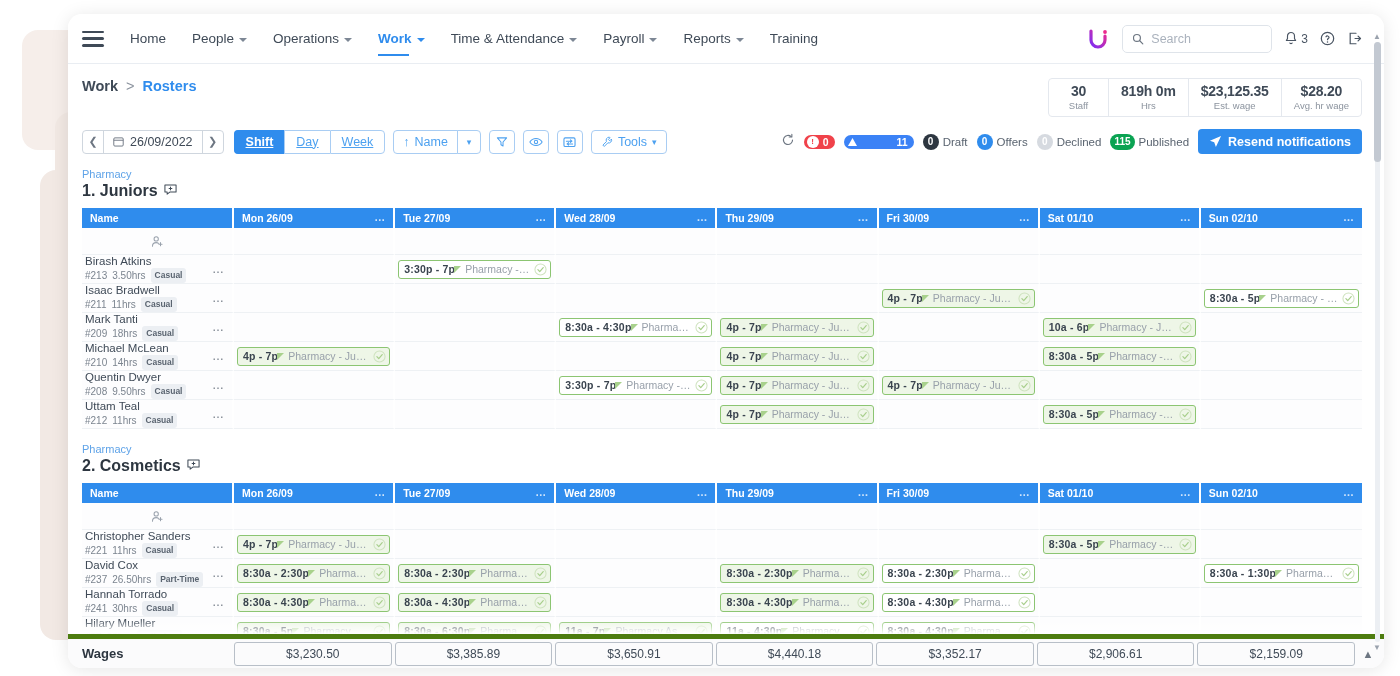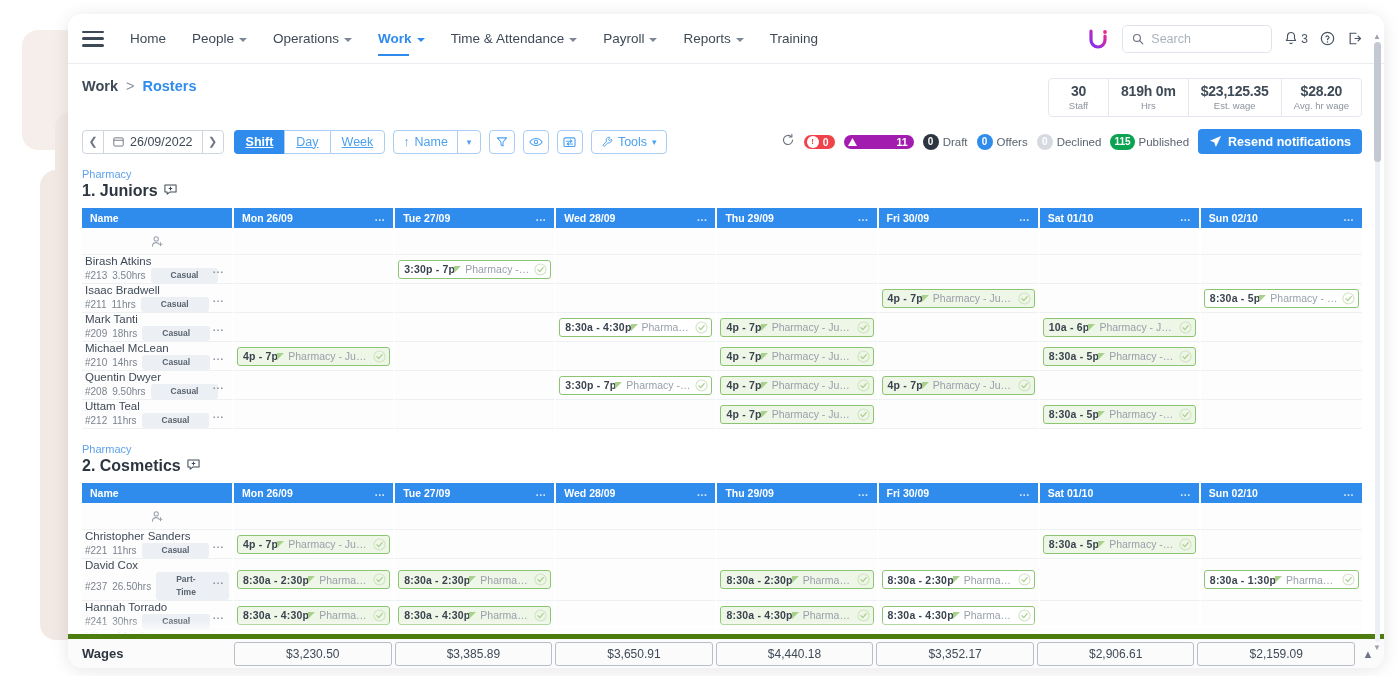--- a/index.html
+++ b/index.html
@@ -97,21 +97,21 @@
   }
   .tbtn.sq { width:26px; padding:0; }
   .tbtn.joined-l { border-radius:4px 0 0 4px; margin-left:8px; }
   .tbtn.joined-r { border-radius:0 4px 4px 0; margin-left:-1px; width:24px; padding:0;}
 
   .status-wrap { margin-left:auto; display:flex; align-items:center; gap:9px; }
   .refresh { color:#6d7682; font-size:13px; cursor:pointer; }
   .pill { display:flex; align-items:center; gap:4px; border-radius:11px; padding:1px 6px 1px 3px; color:#fff; font-size:10.5px; font-weight:700;}
   .pill .dot { width:12px;height:12px;border-radius:50%;display:flex;align-items:center;justify-content:center;font-size:8px;}
   .pill.red { background:#f0424a; }
-  .pill.amber { background:#a21caf;gap:38px; }
+  .pill.amber { background:#3b82f6;gap:38px; }
   .cnt { display:flex; align-items:center; gap:4px; font-size:11.5px; color:#5a6470;}
   .cnt .badge { min-width:16px;height:16px;border-radius:9px;color:#fff;font-size:10px;font-weight:700;display:flex;align-items:center;justify-content:center;padding:0 4px;}
   .b-dark{background:#2d3640;} .b-blue{background:#2f8ced;} .b-gray{background:#d6dae0;color:#fff;} .b-green{background:#0aa352;}
   .resend {
     background:#2f8ced; color:#fff; font-size:12.5px; font-weight:700;
     border-radius:4px; height:25px; display:flex;align-items:center;gap:6px; padding:0 11px; cursor:pointer;justify-content:center;
   }
 
   
   .section { padding: 0 22px 0 14px; }
@@ -127,21 +127,21 @@
   table.grid th:last-child{border-right:none;}
   table.grid th .dots { position:absolute; right:7px; top:3px; color:#cfe4fb; font-size:11px; letter-spacing:1px;}
   table.grid td {
     border-bottom:1px solid #eef1f4; height:27px; padding:0 3px; background:#fdfdfe;
     border-right:2px solid #fff; vertical-align:middle;
   }
   table.grid td:last-child{border-right:none;}
   td.namecell { background:#fff; padding:2px 8px; position:relative; }
   .nm { font-size:11.5px; color:#3f4a57; line-height:13px;}
   .meta { font-size:10px; color:#7b848f; line-height:13px; display:flex; align-items:center; gap:5px;}
-  .tag { background:#eceff3; color:#5a6470; font-size:8.5px; font-weight:700; border-radius:3px; padding:1px 20px;}
+  .tag { background:#eceff3; color:#5a6470; font-size:8.5px; font-weight:700; border-radius:3px; padding:1px 4px;}
   .rowdots { position:absolute; right:7px; top:50%; transform:translateY(-50%); color:#6d7682; font-size:12px; letter-spacing:1px; cursor:pointer;}
   .addrow td { height:22px; }
   .adduser { display:flex; justify-content:center; align-items:center; color:#9aa2ad; }
 
   
   .chip {
     border:1px solid #8cc572; border-radius:3px; background:#fff;
     height:19px; display:flex; align-items:center; position:relative; overflow:hidden;
     font-size:10.5px; cursor:pointer;
   }

